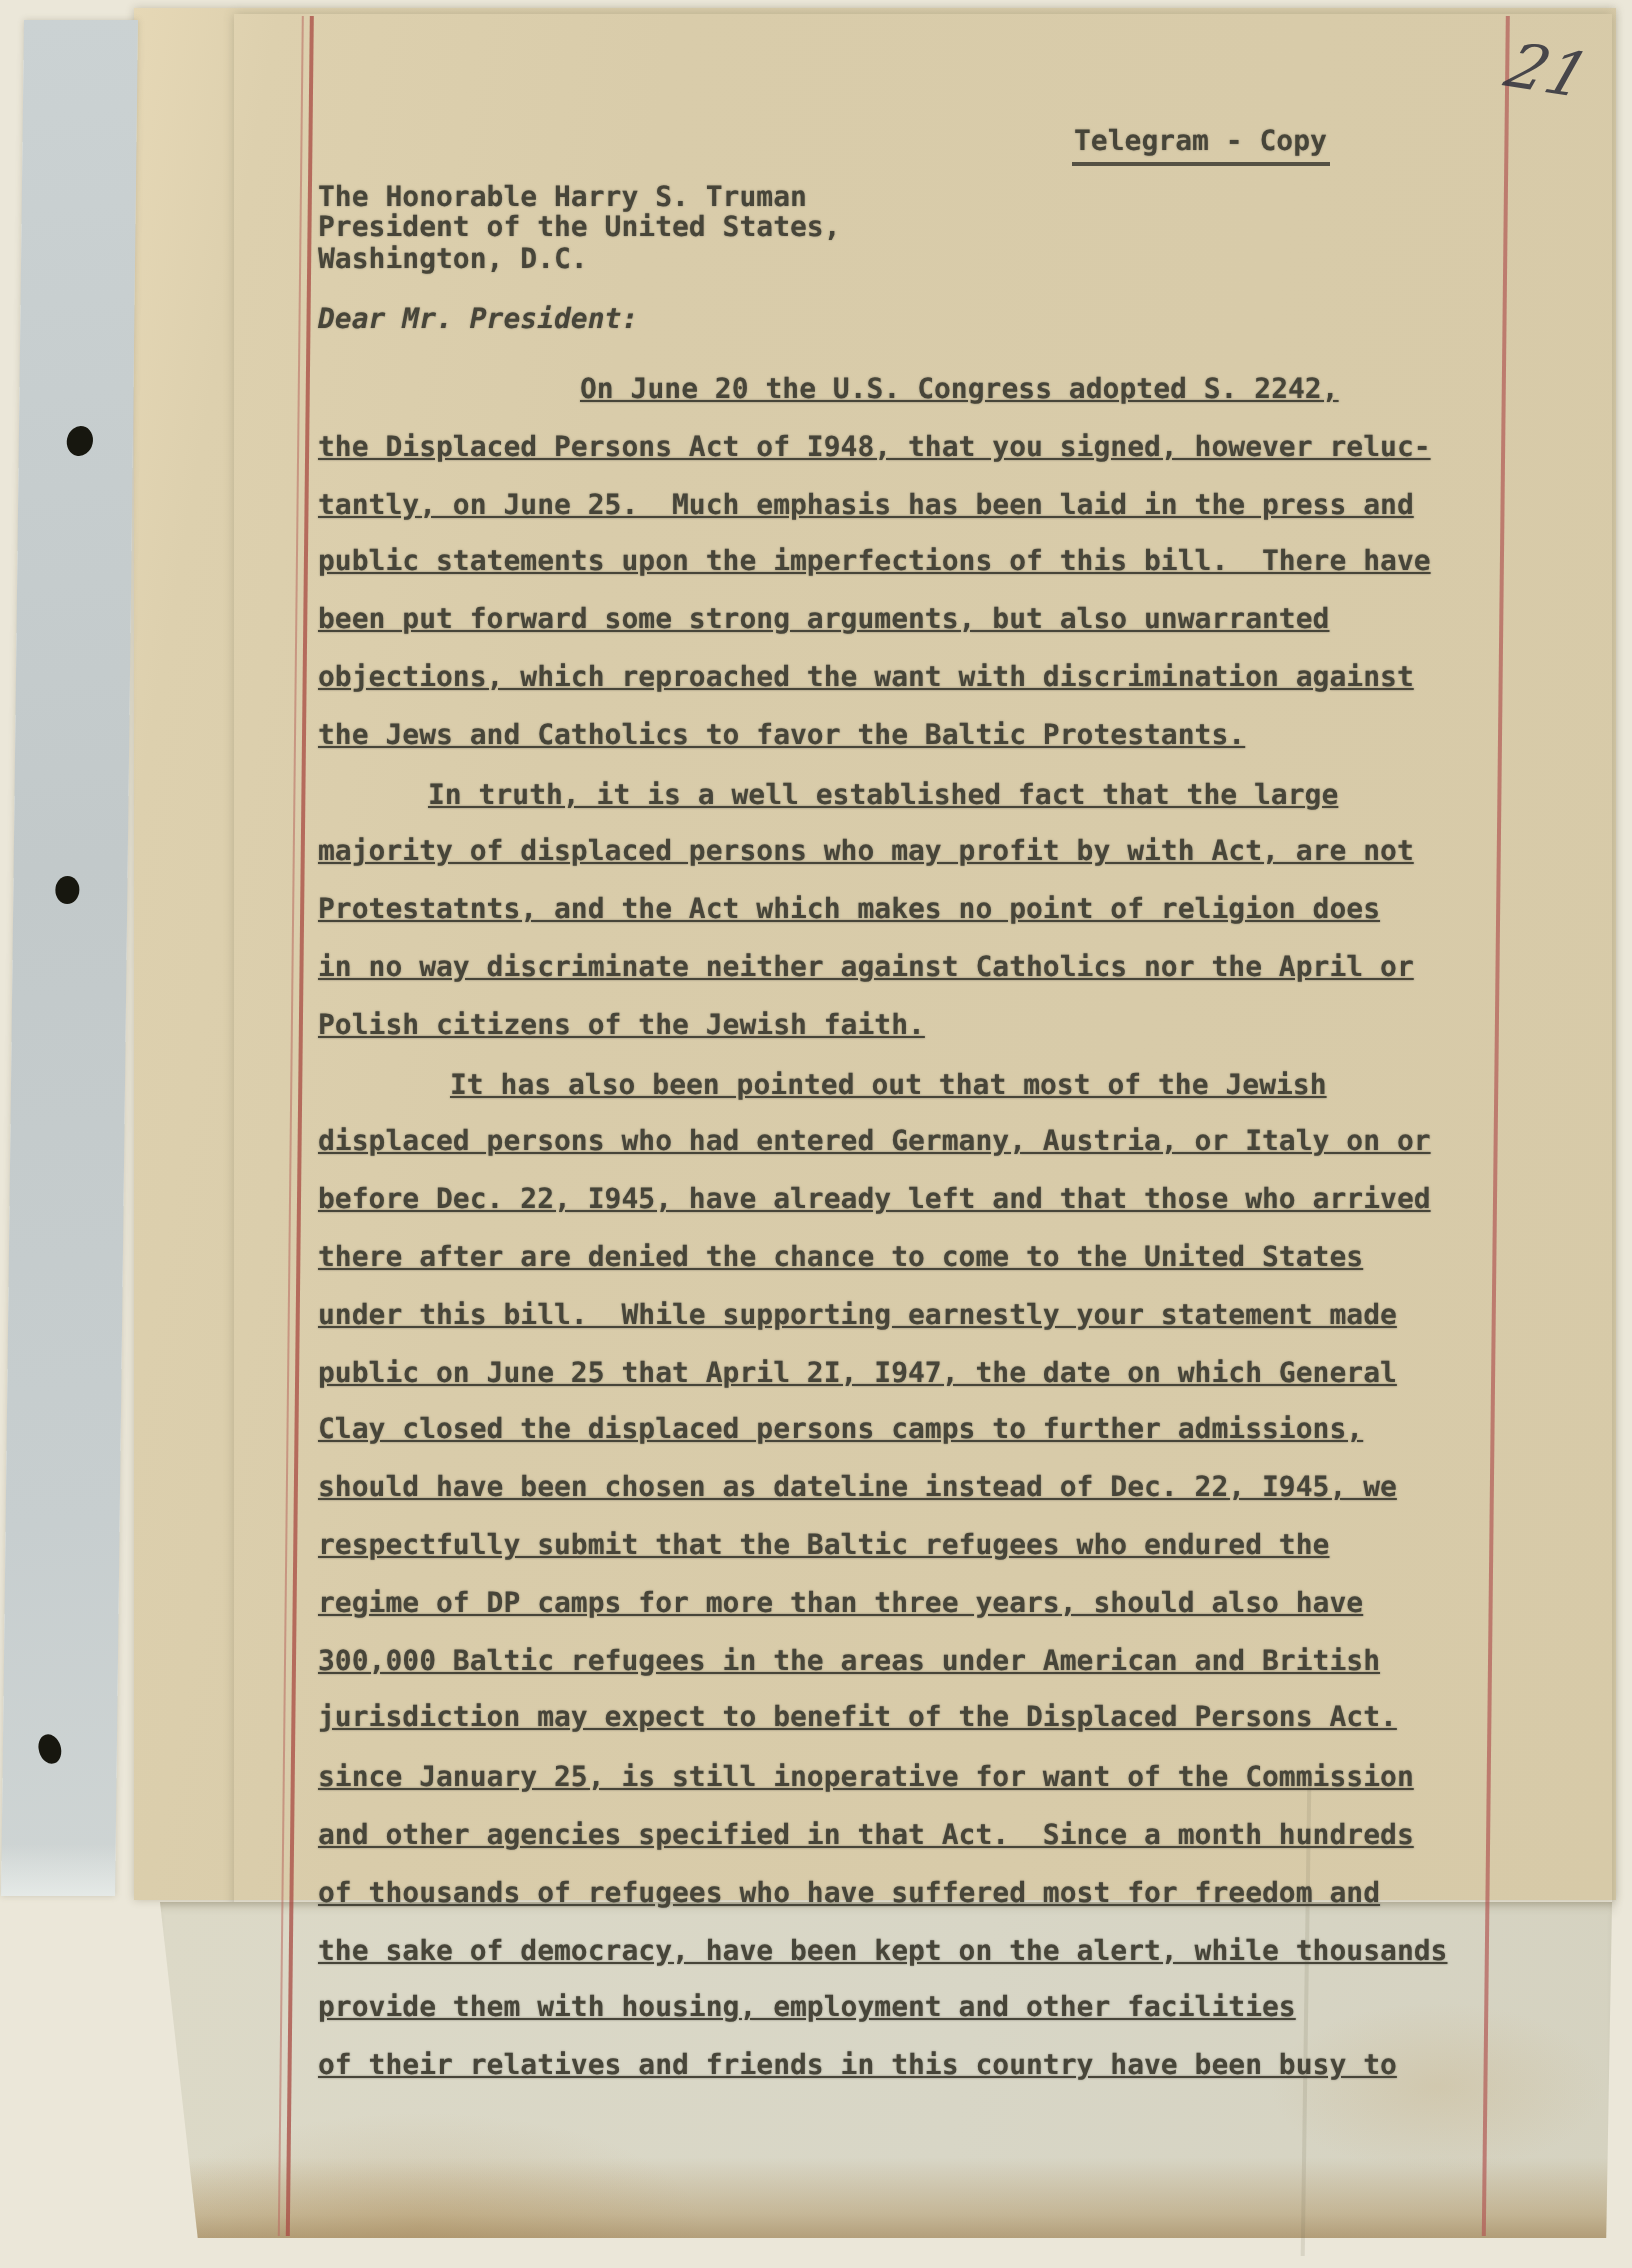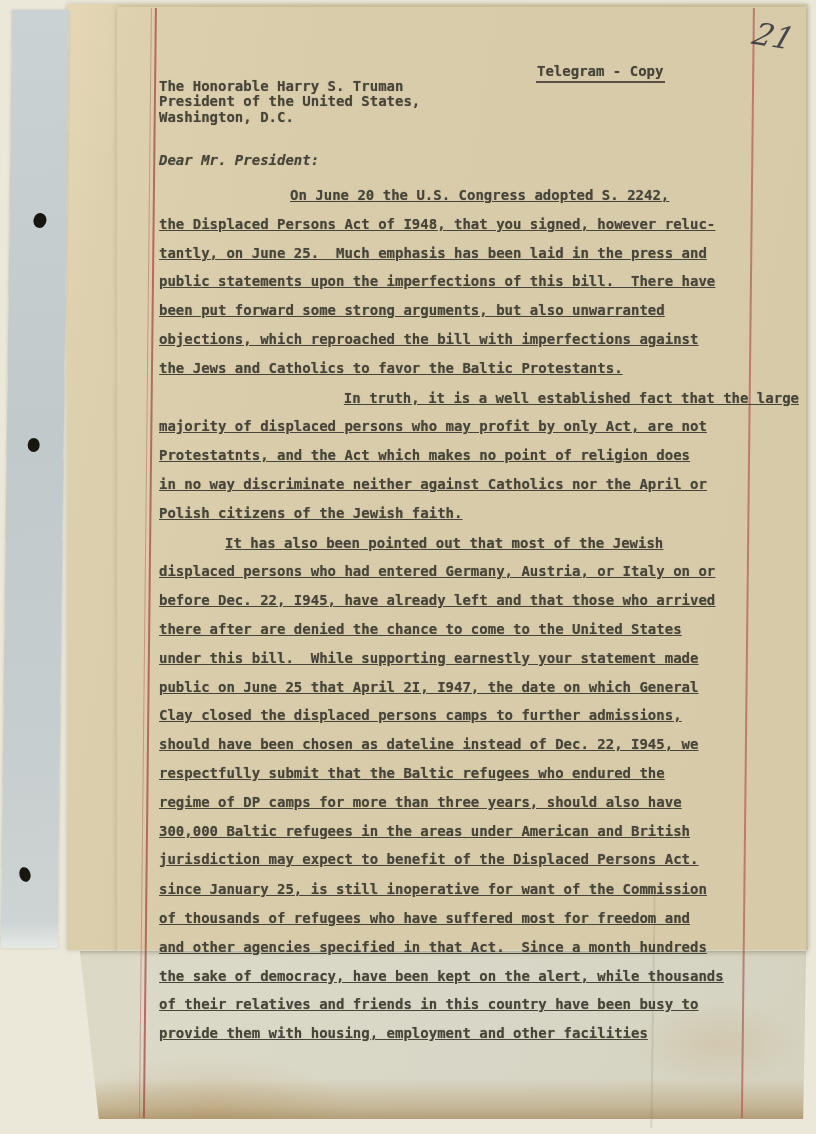--- a/index.html
+++ b/index.html
@@ -44,21 +44,21 @@
   .vrule{position:absolute;top:8px;height:1110px;}
   #rule-left-outer{left:151px;width:1px;background:#b8685e;opacity:.55;}
   #rule-left-inner{left:155px;width:2px;background:#a84a42;opacity:.75;}
   #rule-right{left:753px;width:2px;background:#b25a55;opacity:.7;}
   
   #content{position:absolute;left:0;top:0;width:816px;height:1134px;color:#474539;}
   .type{font-family:"DejaVu Sans Mono", monospace;font-weight:700;font-size:14px;
         color:#474539;text-shadow:0 0 1px rgba(70,68,58,.5);}
   #doc-label{position:absolute;left:536px;top:62px;line-height:18px;
         border-bottom:2px solid rgba(62,60,50,.85);padding:0 2px 1px 1px;white-space:pre;}
-  #recipient{position:absolute;left:159px;top:79px;line-height:15.3px;}
+  #recipient{position:absolute;left:159px;top:92px;line-height:15.3px;}
   #salutation{position:absolute;left:159px;top:151px;line-height:18px;white-space:pre;font-style:italic;}
   #letter-body{position:absolute;left:159px;top:180px;width:640px;text-decoration:underline;}
   .bline{line-height:28.8px;white-space:pre;}
   .para{margin-top:1px;}
   .rline{white-space:pre;}
   #page-number{position:absolute;left:754px;top:18px;
     font-family:"DejaVu Serif", serif;font-style:italic;font-size:31px;font-weight:400;
     color:#34343e;opacity:.88;transform:rotate(9deg) skewX(-10deg);}
 </style>
 </head>
@@ -97,48 +97,48 @@
 
     <div class="type" id="salutation">Dear Mr. President:</div>
 
     <div class="type" id="letter-body">
         <div class="para">
           <div class="bline" style="padding-left: 131px;">On June 20 the U.S. Congress adopted S. 2242,</div>
           <div class="bline">the Displaced Persons Act of I948, that you signed, however reluc-</div>
           <div class="bline">tantly, on June 25.  Much emphasis has been laid in the press and</div>
           <div class="bline">public statements upon the imperfections of this bill.  There have</div>
           <div class="bline">been put forward some strong arguments, but also unwarranted</div>
-          <div class="bline">objections, which reproached the bill with imperfections against</div>
+          <div class="bline">objections, which reproached the want with discrimination against</div>
           <div class="bline">the Jews and Catholics to favor the Baltic Protestants.</div>
         </div>
         <div class="para">
-          <div class="bline" style="padding-left: 55px; text-align: right;">In truth, it is a well established fact that the large</div>
-          <div class="bline">majority of displaced persons who may profit by only Act, are not</div>
+          <div class="bline" style="padding-left: 55px;">In truth, it is a well established fact that the large</div>
+          <div class="bline">majority of displaced persons who may profit by with Act, are not</div>
           <div class="bline">Protestatnts, and the Act which makes no point of religion does</div>
           <div class="bline">in no way discriminate neither against Catholics nor the April or</div>
           <div class="bline">Polish citizens of the Jewish faith.</div>
         </div>
         <div class="para">
           <div class="bline" style="padding-left: 66px;">It has also been pointed out that most of the Jewish</div>
           <div class="bline">displaced persons who had entered Germany, Austria, or Italy on or</div>
           <div class="bline">before Dec. 22, I945, have already left and that those who arrived</div>
           <div class="bline">there after are denied the chance to come to the United States</div>
           <div class="bline">under this bill.  While supporting earnestly your statement made</div>
           <div class="bline">public on June 25 that April 2I, I947, the date on which General</div>
           <div class="bline">Clay closed the displaced persons camps to further admissions,</div>
           <div class="bline">should have been chosen as dateline instead of Dec. 22, I945, we</div>
           <div class="bline">respectfully submit that the Baltic refugees who endured the</div>
           <div class="bline">regime of DP camps for more than three years, should also have</div>
           <div class="bline">300,000 Baltic refugees in the areas under American and British</div>
           <div class="bline">jurisdiction may expect to benefit of the Displaced Persons Act.</div>
         </div>
         <div class="para">
           <div class="bline">since January 25, is still inoperative for want of the Commission</div>
+          <div class="bline">and other agencies specified in that Act.  Since a month hundreds</div>
           <div class="bline">of thousands of refugees who have suffered most for freedom and</div>
-          <div class="bline">and other agencies specified in that Act.  Since a month hundreds</div>
           <div class="bline">the sake of democracy, have been kept on the alert, while thousands</div>
+          <div class="bline">provide them with housing, employment and other facilities</div>
           <div class="bline">of their relatives and friends in this country have been busy to</div>
-          <div class="bline">provide them with housing, employment and other facilities</div>
         </div>
       </div>
   </div>
 
 </div>
 
 </body></html>

